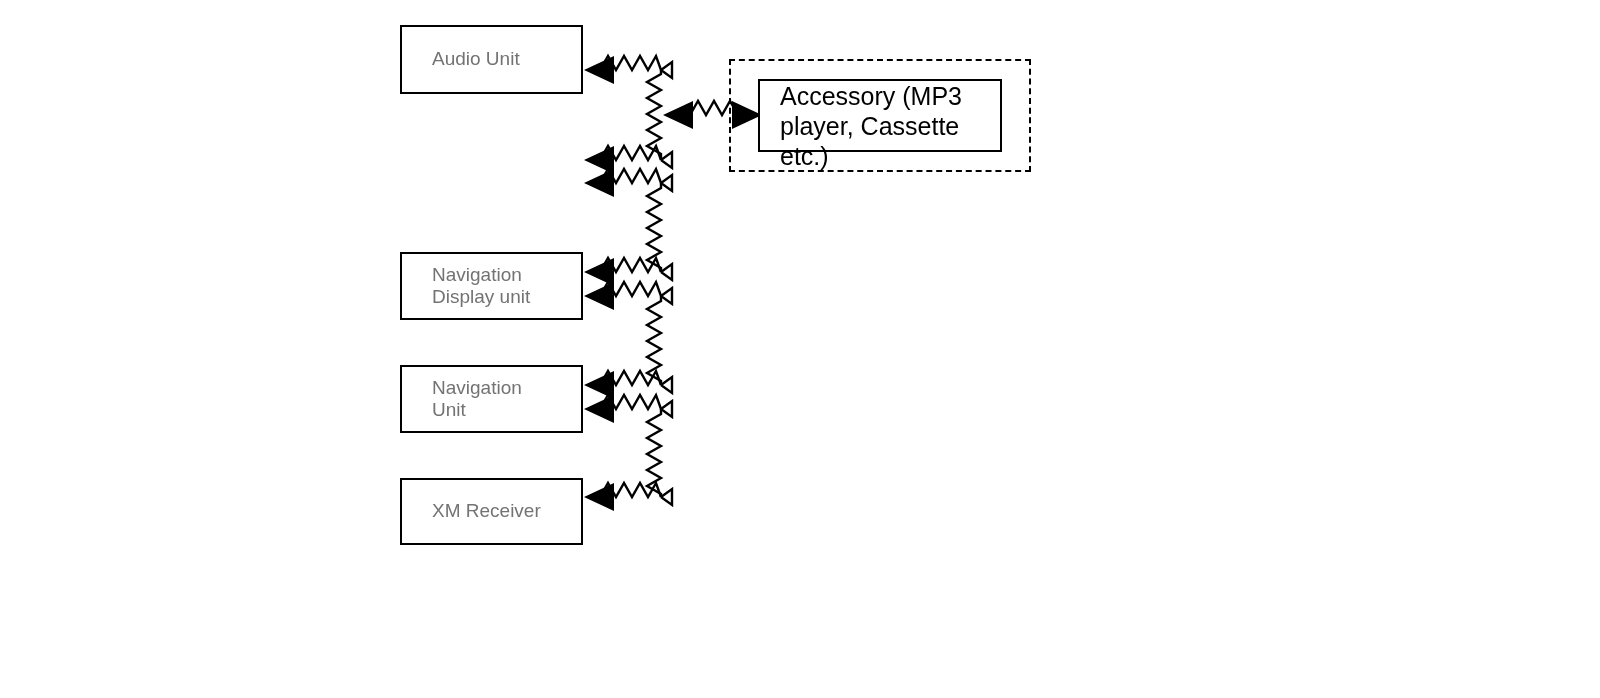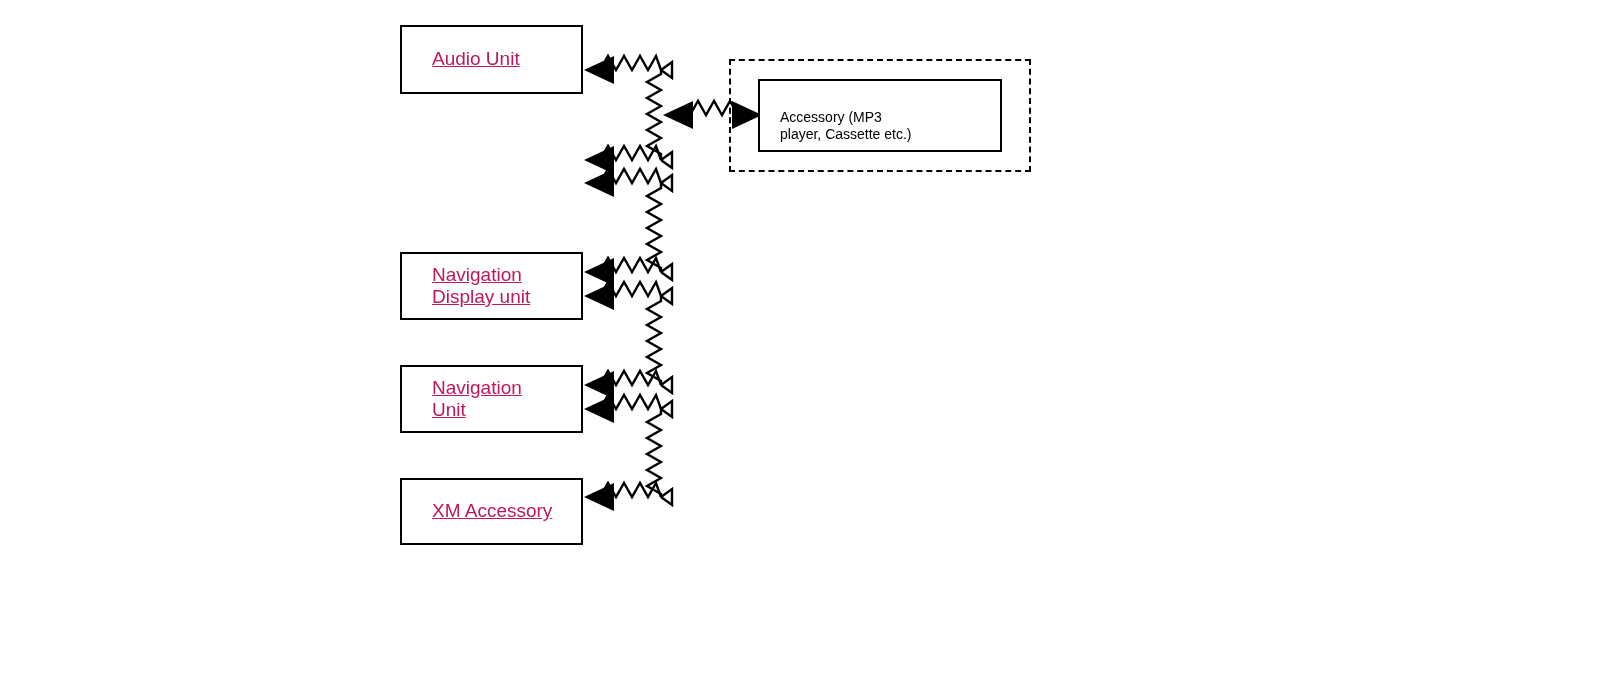--- a/index.html
+++ b/index.html
@@ -15,42 +15,41 @@
     position:absolute;
     box-sizing:border-box;
     border:2px solid #000000;
     background:#ffffff;
     display:flex;
     align-items:center;
     padding-left:30px;
   }
   .node .label{
     font-size:19px;
-    color:#be185d;
+    color:#737373;
     line-height:1.18;
     white-space:pre-line;
-    text-decoration:underline;
   }
   .accessory-group{
     position:absolute;
     box-sizing:border-box;
     border:2px dashed #000000;
     background:transparent;
   }
   .accessory-node{
     position:absolute;
     box-sizing:border-box;
     border:2px solid #000000;
     background:#ffffff;
     display:flex;
     align-items:center;
     padding-left:20px;
   }
   .accessory-node .label{
-    font-size:14px;
+    font-size:25px;
     color:#000000;
     line-height:1.2;
     white-space:pre-line;
     margin-top:20px;
   }
   svg.wires{
     position:absolute;
     left:0; top:0;
     width:1600px; height:698px;
     overflow:visible;
@@ -131,21 +130,21 @@
     <span class="label">Navigation
 Display unit</span>
   </div>
 
   <div class="node" style="left:400px; top:365px; width:183px; height:68px;">
     <span class="label">Navigation
 Unit</span>
   </div>
 
   <div class="node" style="left:400px; top:478px; width:183px; height:67px;">
-    <span class="label">XM Accessory</span>
+    <span class="label">XM Receiver</span>
   </div>
 
   <div class="accessory-group" style="left:729px; top:59px; width:302px; height:113px;"></div>
 
   <div class="accessory-node" style="left:758px; top:79px; width:244px; height:73px;">
     <span class="label">Accessory (MP3
 player, Cassette etc.)</span>
   </div>
 
 </div>

